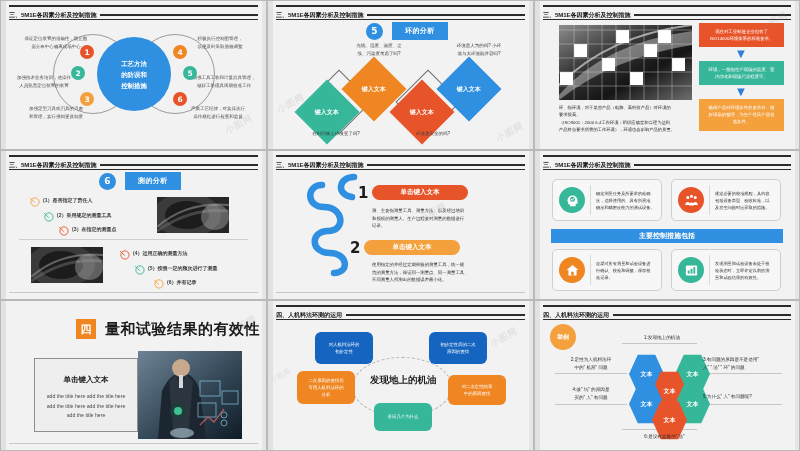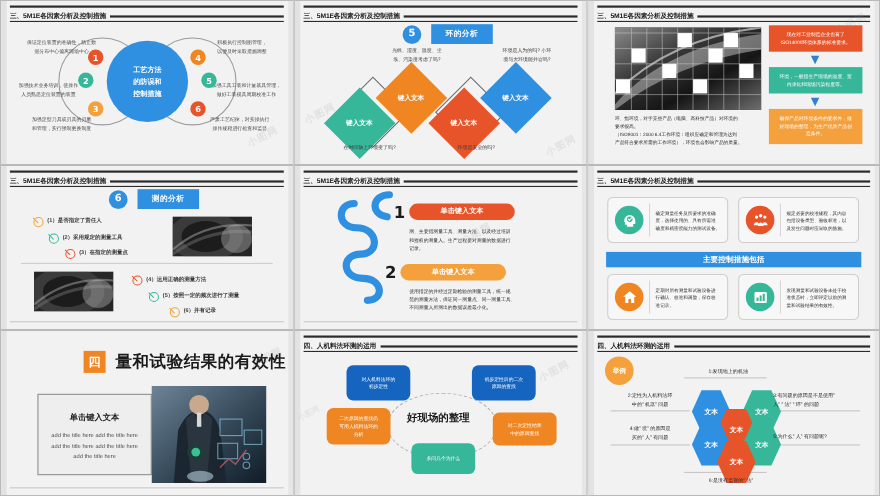--- a/index.html
+++ b/index.html
@@ -579,21 +579,21 @@
 初步定性</div>
       <div class="s8-box" style="left:161px; top:31px; width:58px; height:32px; background:#1565c0; white-space:pre-line;">初步定性后的二次
 原因的查找</div>
       <div class="s8-box" style="left:29px; top:70px; width:58px; height:33px; background:#ef8621; white-space:pre-line;">二次原因的查找仍
 可用人机料法环的
 分析</div>
       <div class="s8-box" style="left:180px; top:74px; width:58px; height:30px; background:#ef8621; white-space:pre-line;">对二次定性结果
 中的原因查找</div>
       <div class="s8-box" style="left:106px; top:102px; width:58px; height:28px; background:#37b79a; white-space:pre-line;">多问几个为什么</div>
 
-      <div class="s8-center" style="left:102px; top:73px;">好现场的整理</div>
+      <div class="s8-center" style="left:102px; top:73px;">发现地上的机油</div>
 
       <div class="wm" style="right:14px; top:30px;">小图网</div>
       <div class="wm2" style="left:2px; top:70px;">小图网</div>
     </div>
   </div>
 
   <div class="slide">
     <div class="slide-inner">
       <div class="sidebar-strip"></div>
       <div class="rightstrip"></div>

